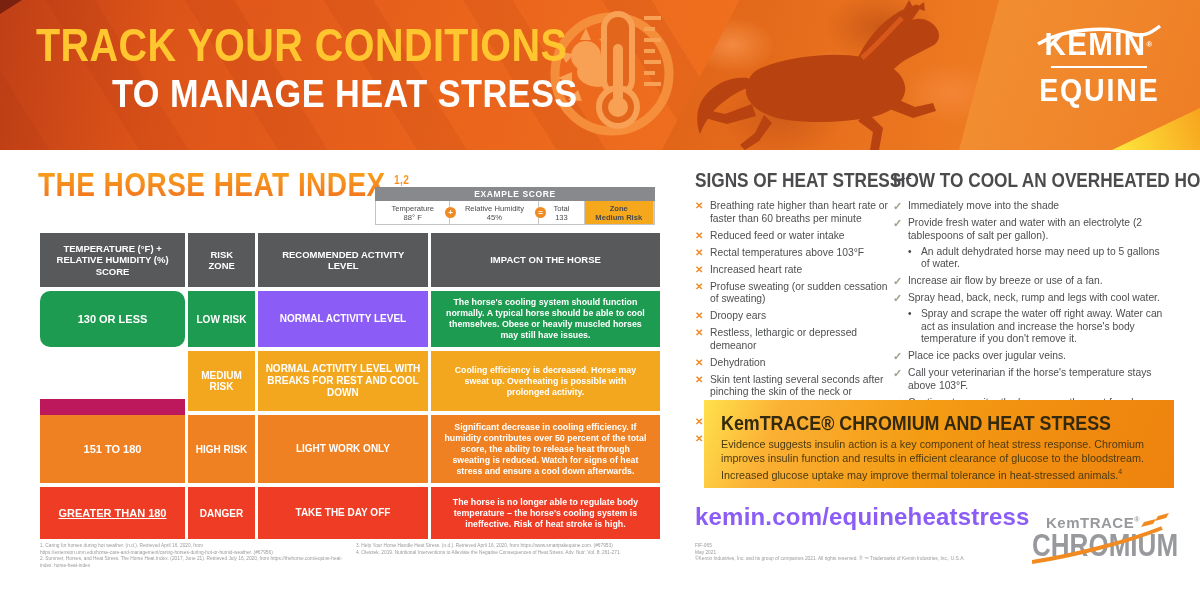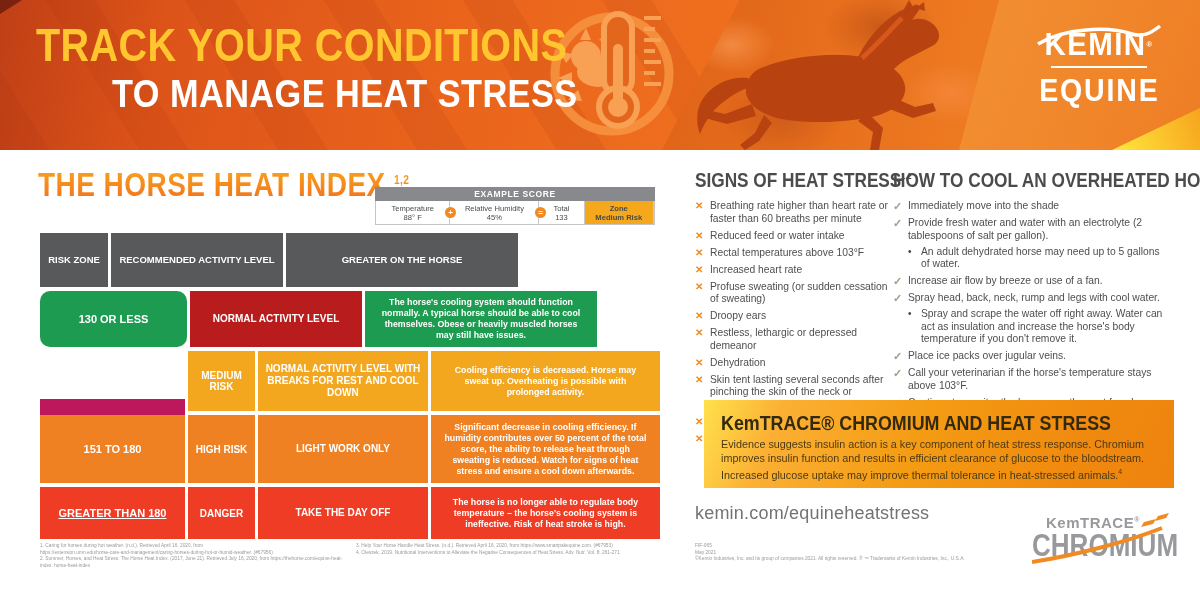--- a/index.html
+++ b/index.html
@@ -101,22 +101,22 @@
   .cool-item.sub{padding-left:15px;margin-top:-1px;}
   .dot-mark{color:#3c3c3c;font-size:10px;flex:0 0 8px;}
 
   .kemtrace-box{position:absolute;left:695px;top:400px;width:470px;height:88px;
     background:linear-gradient(112deg,#ffe14d 0%,#fbb034 16%,#f49b13 46%,#f08a0f 78%,#ee820d 100%);margin-left:9px;}
   .kt-title{margin:11px 0 3px 17px;font-size:21px;font-weight:bold;color:#33290f;
     white-space:nowrap;transform:scaleX(.85);transform-origin:left top;}
   .kt-body{margin:0 20px 0 17px;font-size:10.8px;line-height:13.5px;color:#4c3a12;}
   .kt-body sup{font-size:7px;}
 
-  .site-url{position:absolute;left:695px;top:503px;font-size:18px;font-weight:normal;
-    color:#737373;letter-spacing:.2px;}
+  .site-url{position:absolute;left:695px;top:503px;font-size:24px;font-weight:bold;
+    color:#8b5cf6;letter-spacing:.2px;}
   .fineprint{position:absolute;left:695px;top:543px;width:320px;
     font-size:4.8px;line-height:6.5px;color:#9a9a9a;}
 
   .chromium-logo{position:absolute;left:1032px;top:512px;width:142px;height:58px;color:#97999c;}
   .cl-top{margin-left:14px;font-size:15px;font-weight:bold;letter-spacing:.5px;line-height:16px;}
   .cl-top sup{font-size:7px;}
   .cl-bottom{font-size:31px;font-weight:bold;line-height:30px;letter-spacing:0;
     white-space:nowrap;transform:scaleX(.84);transform-origin:left top;}
   .cl-swoosh{position:absolute;left:0;top:0;width:142px;height:58px;pointer-events:none;}
 </style>
@@ -212,28 +212,30 @@
         <span>Zone</span>
         <span>Medium Risk</span>
       </div>
       <div class="ex-op op-plus">+</div>
       <div class="ex-op op-eq">=</div>
     </div>
   </div>
 
   <div class="heat-table">
     <div class="t-row t-head" id="heat-head">
+        <div class="t-cell c1">TEMPERATURE (°F) + RELATIVE HUMIDITY (%) SCORE</div>
         <div class="t-cell c2">RISK ZONE</div>
         <div class="t-cell c3">RECOMMENDED ACTIVITY LEVEL</div>
-        <div class="t-cell c4">GREATER ON THE HORSE</div>
+        <div class="t-cell c4">IMPACT ON THE HORSE</div>
       </div>
     <div id="heat-rows">
         <div class="t-row">
           <div class="t-cell c1" style="background: rgb(29, 155, 81); border-radius: 10px;">130 OR LESS</div>
-          <div class="t-cell c3" style="background: #b91c1c;">NORMAL ACTIVITY LEVEL</div>
+          <div class="t-cell c2" style="background: rgb(29, 155, 81);">LOW RISK</div>
+          <div class="t-cell c3" style="background: #8b5cf6;">NORMAL ACTIVITY LEVEL</div>
           <div class="t-cell c4" style="background: rgb(29, 155, 81);">The horse's cooling system should function normally. A typical horse should be able to cool themselves. Obese or heavily muscled horses may still have issues.</div>
         </div>
         <div class="t-row">
           <div class="t-cell c1" style="background: #be185d; margin-top: 48px;">131 TO 150</div>
           <div class="t-cell c2" style="background: rgb(242, 167, 30);">MEDIUM RISK</div>
           <div class="t-cell c3" style="background: rgb(242, 167, 30);">NORMAL ACTIVITY LEVEL WITH BREAKS FOR REST AND COOL DOWN</div>
           <div class="t-cell c4" style="background: rgb(242, 167, 30);">Cooling efficiency is decreased. Horse may sweat up. Overheating is possible with prolonged activity.</div>
         </div>
         <div class="t-row">
           <div class="t-cell c1" style="background: rgb(239, 129, 34);">151 TO 180</div>

